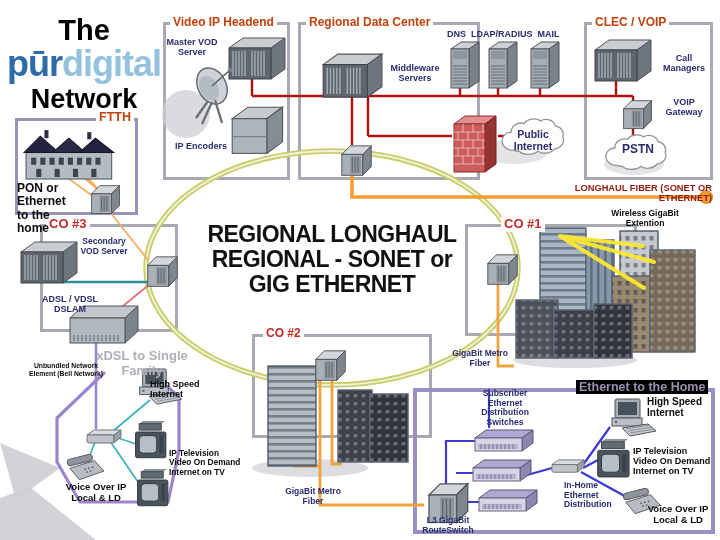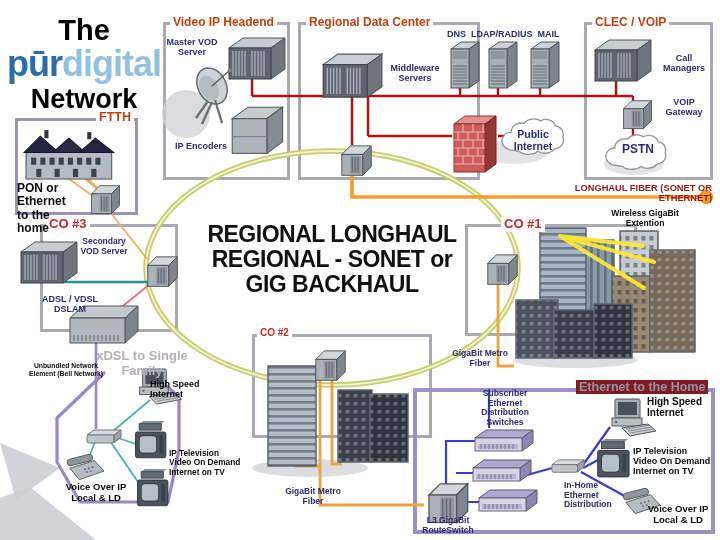--- a/index.html
+++ b/index.html
@@ -9,21 +9,21 @@
   .box{position:absolute;z-index:1;background:transparent;}
   .b-gray{border:3px solid #a9a9b3;}
   .b-ftth{border:3px solid #9a93b5;}
   .b-eth{border:4px solid #9c90c2;}
   .lbl{position:absolute;z-index:3;font-weight:bold;line-height:1.12;white-space:normal;}
   .c-navy{color:#282c6e;}
   .c-black{color:#0a0a0a;}
   .c-gray{color:#c2410c;background:#fff;padding:0 3px;white-space:nowrap;}
   .c-red{color:#c62828;background:#fff;padding:0 3px;white-space:nowrap;}
   .c-dkred{color:#8e1a10;}
-  .c-lav{color:#9a8fae;background:#7f1d1d;padding:0 3px;white-space:nowrap;}
+  .c-lav{color:#9a8fae;background:#000000;padding:0 3px;white-space:nowrap;}
   .c-ltgray{color:#b3adb8;}
   .ctr{text-align:center;}
   .rgt{text-align:right;}
   .logo-the{left:28px;top:14px;width:112px;font-size:29px;color:#000;text-align:center;}
   .logo-brand{left:0;top:44px;width:168px;font-size:36px;text-align:center;letter-spacing:-1px;}
   .logo-pur{color:#2c6ca8;}
   .logo-digital{color:#93c1de;}
   .logo-network{left:14px;top:84px;width:140px;font-size:27px;color:#000;text-align:center;}
   .bigtitle{z-index:3;position:absolute;left:172px;top:222px;width:320px;text-align:center;
             font-size:23px;font-weight:bold;color:#111;line-height:25px;letter-spacing:-0.5px;}
@@ -275,27 +275,27 @@
   <div class="lbl logo-the">The</div>
   <div class="lbl logo-brand"><span class="logo-pur">pūr</span><span class="logo-digital">digital</span></div>
   <div class="lbl logo-network">Network</div>
 
   <div class="lbl c-gray" style="left:170px;top:16px;font-size:12px;">Video IP Headend</div>
   <div class="lbl c-gray" style="left:306px;top:16px;font-size:12px;">Regional Data Center</div>
   <div class="lbl c-gray" style="left:592px;top:16px;font-size:12px;">CLEC / VOIP</div>
   <div class="lbl c-gray" style="left:96px;top:110px;font-size:12.5px;">FTTH</div>
   <div class="lbl c-red" style="left:46px;top:217px;font-size:13px;">CO #3</div>
   <div class="lbl c-red" style="left:501px;top:217px;font-size:13px;">CO #1</div>
-  <div class="lbl c-red" style="left:257px;top:327px;font-size:10px;">CO #2</div>
+  <div class="lbl c-red" style="left:263px;top:327px;font-size:12px;">CO #2</div>
   <div class="lbl c-lav" style="left:576px;top:380px;font-size:12.5px;">Ethernet to the Home</div>
 
   <div class="bigtitle">
     <div>REGIONAL LONGHAUL</div>
     <div>REGIONAL - SONET or</div>
-    <div>GIG BACKHAUL</div>
+    <div>GIG ETHERNET</div>
   </div>
 
   <div class="lbl c-dkred rgt" style="left:520px;top:183px;width:192px;font-size:9.3px;">LONGHAUL FIBER (SONET OR ETHERNET)</div>
 
   <div class="lbl c-navy ctr" style="left:160px;top:37px;width:64px;font-size:9px;">Master VOD Server</div>
   <div class="lbl c-navy ctr" style="left:170px;top:141px;width:62px;font-size:9px;">IP Encoders</div>
   <div class="lbl c-navy ctr" style="left:387px;top:63px;width:56px;font-size:9px;">Middleware Servers</div>
   <div class="lbl c-navy pre" style="left:447px;top:29px;font-size:9px;">DNS  LDAP/RADIUS  MAIL</div>
   <div class="lbl c-navy ctr" style="left:503px;top:129px;width:60px;font-size:10.5px;">Public Internet</div>
   <div class="lbl c-navy ctr" style="left:657px;top:53px;width:54px;font-size:9px;">Call Managers</div>

